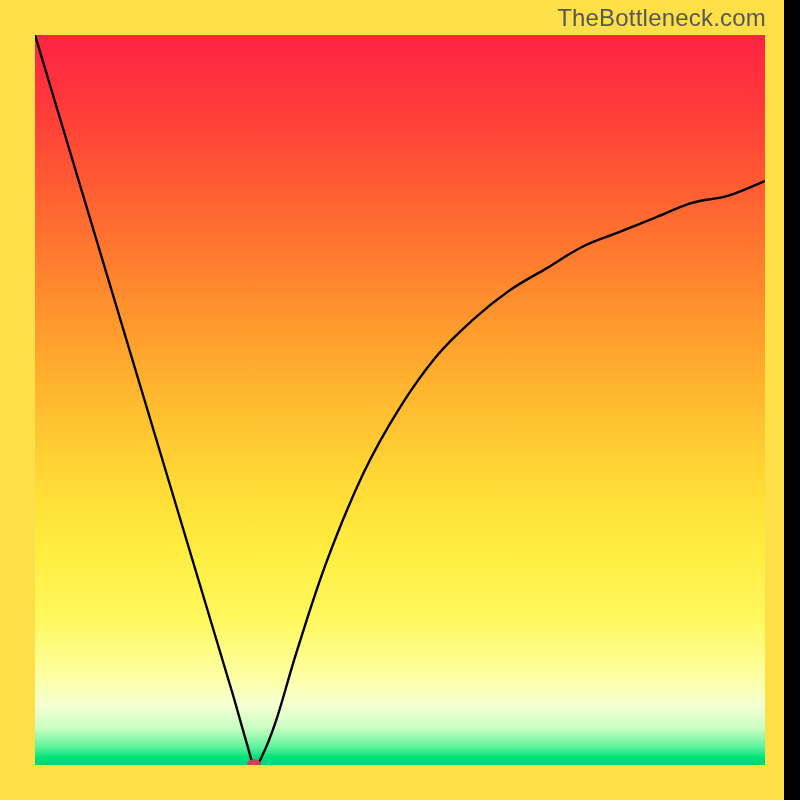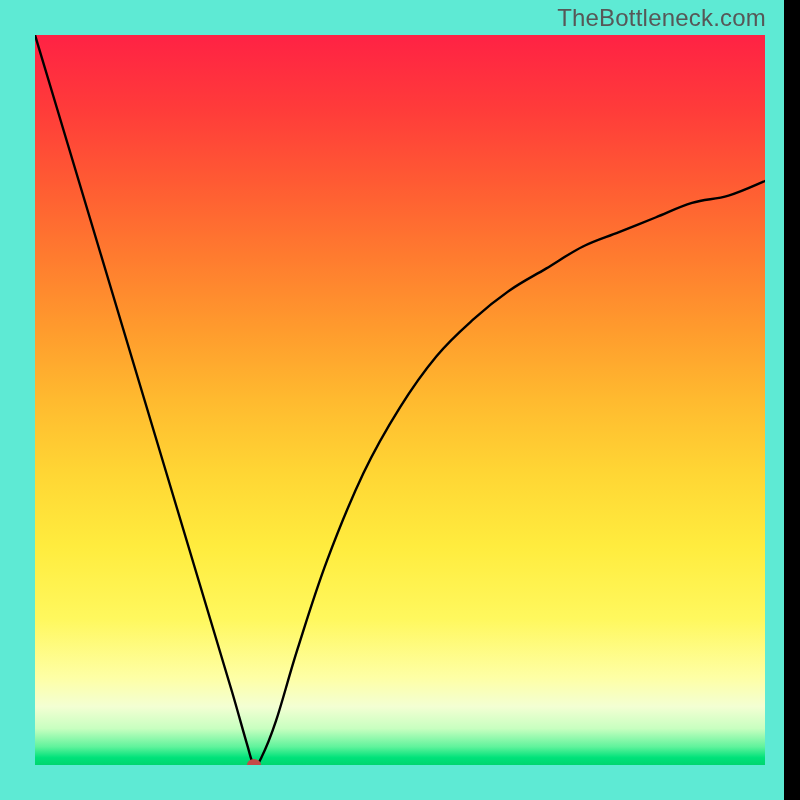--- a/index.html
+++ b/index.html
@@ -8,21 +8,21 @@
     width: 800px;
     height: 800px;
     overflow: hidden;
     background: #000;
     font-family: Arial, Helvetica, sans-serif;
   }
   .frame {
     position: relative;
     width: 784px;
     height: 800px;
-    background: #5eead4;
+    background: #fde047;
   }
   .watermark {
     position: absolute;
     top: 4px;
     right: 18px;
     font-size: 24px;
     font-weight: 500;
     color: #575757;
     letter-spacing: 0.2px;
   }

